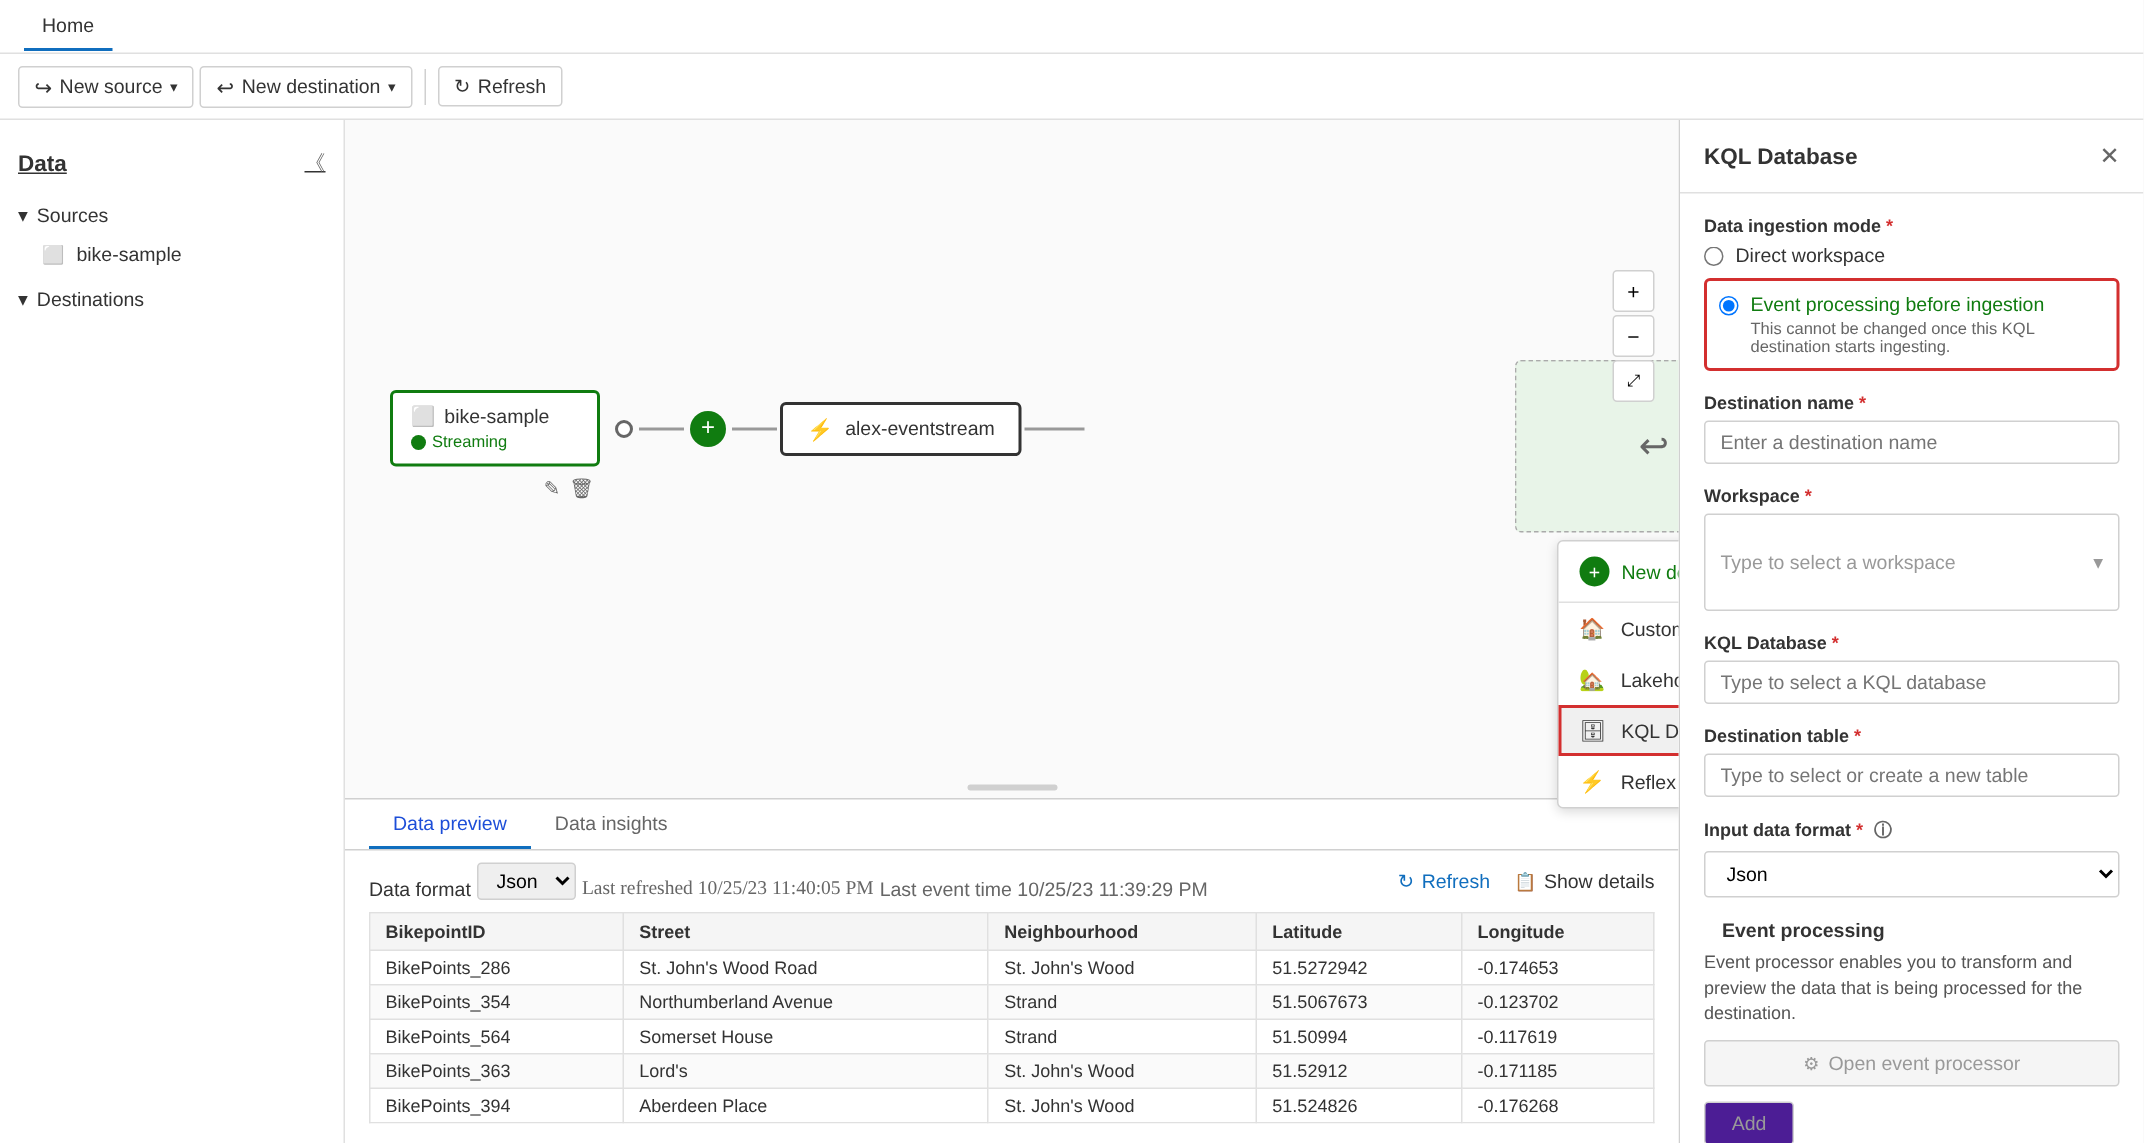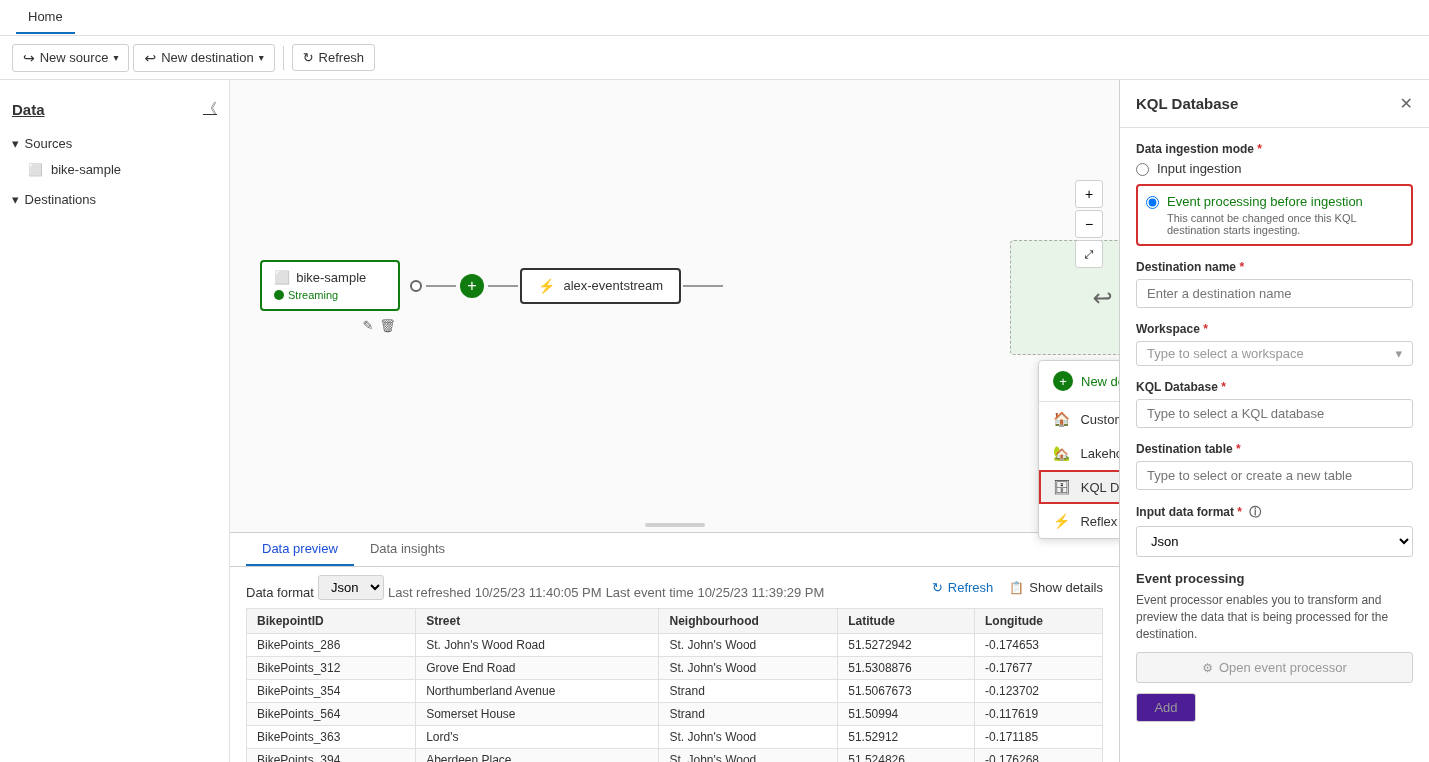--- a/index.html
+++ b/index.html
@@ -82,24 +82,24 @@
     .field-section { margin-bottom: 14px; }
     .field-label { font-size: 12px; font-weight: 600; margin-bottom: 5px; color: #333; }
     .field-label .required { color: #d32f2f; }
     .radio-group { display: flex; flex-direction: column; gap: 8px; }
     .radio-option { display: flex; align-items: flex-start; gap: 8px; }
     .radio-option input[type=radio] { margin-top: 2px; }
     .radio-selected-box { border: 2px solid #d32f2f; border-radius: 4px; padding: 8px; background: #fff; }
     .radio-selected-text { font-size: 13px; font-weight: 500; color: #107c10; }
     .radio-subtext { font-size: 11px; color: #666; margin-top: 3px; }
     .text-input { width: 100%; padding: 6px 10px; border: 1px solid #d0d0d0; border-radius: 3px; font-size: 13px; color: #999; }
-    .dropdown-input { width: 100%; padding: 4px 10px; border: 1px solid #d0d0d0; border-radius: 3px; font-size: 13px; color: #999; background: #fff; display: flex; align-items: center; justify-content: space-between; cursor: pointer; }
+    .dropdown-input { width: 100%; padding: 24px 10px; border: 1px solid #d0d0d0; border-radius: 3px; font-size: 13px; color: #999; background: #fff; display: flex; align-items: center; justify-content: space-between; cursor: pointer; }
     .select-input { width: 100%; padding: 6px 10px; border: 1px solid #d0d0d0; border-radius: 3px; font-size: 13px; background: #fff; }
     .event-processing-section { margin-top: 14px; }
-    .ep-title { font-size: 13px; font-weight: 600; margin-bottom: 6px; }
+    .ep-title { font-size: 13px; font-weight: 600; margin-bottom: 6px; margin-left: 12px; }
     .ep-desc { font-size: 12px; color: #555; margin-bottom: 10px; line-height: 1.4; }
     .ep-btn { width: 100%; padding: 7px; border: 1px solid #d0d0d0; border-radius: 3px; background: #f5f5f5; color: #999; font-size: 13px; cursor: not-allowed; display: flex; align-items: center; justify-content: center; gap: 6px; }
     .add-btn { width: 60px; padding: 6px 12px; border: 1px solid #d0d0d0; border-radius: 3px; background: #4c1d95; color: #999; font-size: 13px; cursor: not-allowed; margin-top: 10px; }
 
     
     .canvas-scroll-indicator { position: absolute; bottom: 235px; left: 50%; transform: translateX(-50%); width: 60px; height: 4px; background: #d0d0d0; border-radius: 2px; }
   </style>
 </head>
 <body>
 
@@ -229,21 +229,21 @@
       <div class="bottom-tabs">
         <div class="bottom-tab active">Data preview</div>
         <div class="bottom-tab">Data insights</div>
       </div>
       <div class="bottom-toolbar">
         <div class="bottom-toolbar-left">
           <span>Data format</span>
           <select class="format-select">
             <option>Json</option>
           </select>
-          <span style="color:#666;">
+          <span style="color:#666;font-family:Liberation Serif, serif;">
             <span>Last refreshed</span>&nbsp;<span>10/25/23 11:40:05 PM</span>
           </span>
           <span style="color:#666;">
             <span>Last event time</span>&nbsp;<span>10/25/23 11:39:29 PM</span>
           </span>
         </div>
         <div class="bottom-toolbar-right">
           <div class="refresh-btn2">
             <span>↻</span>
             <span>Refresh</span>
@@ -265,27 +265,20 @@
               <th>Longitude</th>
             </tr>
           </thead>
           <tbody id="table-body">
           <tr>
                 <td>BikePoints_286</td>
                 <td>St. John's Wood Road</td>
                 <td>St. John's Wood</td>
                 <td>51.5272942</td>
                 <td>-0.174653</td>
-              </tr>
-              <tr>
-                <td>BikePoints_312</td>
-                <td>Grove End Road</td>
-                <td>St. John's Wood</td>
-                <td>51.5308876</td>
-                <td>-0.17677</td>
               </tr>
               <tr>
                 <td>BikePoints_354</td>
                 <td>Northumberland Avenue</td>
                 <td>Strand</td>
                 <td>51.5067673</td>
                 <td>-0.123702</td>
               </tr>
               <tr>
                 <td>BikePoints_564</td>
@@ -324,21 +317,21 @@
 
       
       <div class="field-section">
         <div class="field-label">
           <span>Data ingestion mode</span>
           <span class="required"> *</span>
         </div>
         <div class="radio-group">
           <div class="radio-option">
             <input type="radio" name="ingestion" style="">
-            <span>Input ingestion</span>
+            <span>Direct workspace</span>
           </div>
           <div class="radio-selected-box">
             <div class="radio-option">
               <input type="radio" name="ingestion" checked="" style="">
               <div>
                 <div class="radio-selected-text">Event processing before ingestion</div>
                 <div class="radio-subtext">This cannot be changed once this KQL destination starts ingesting.</div>
               </div>
             </div>
           </div>

